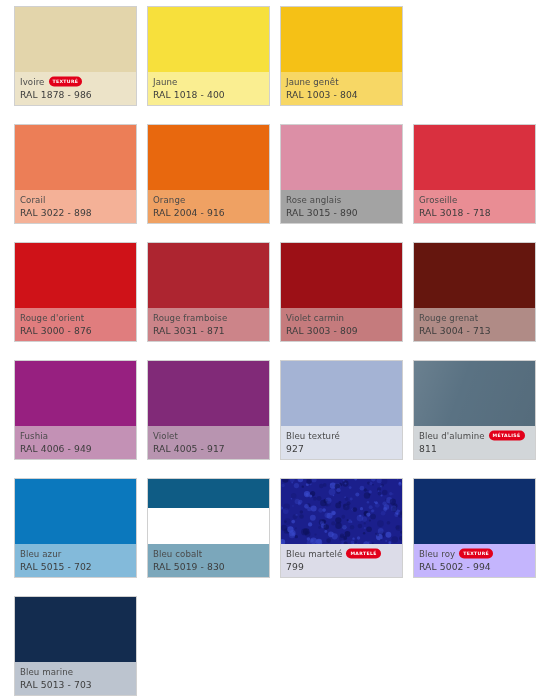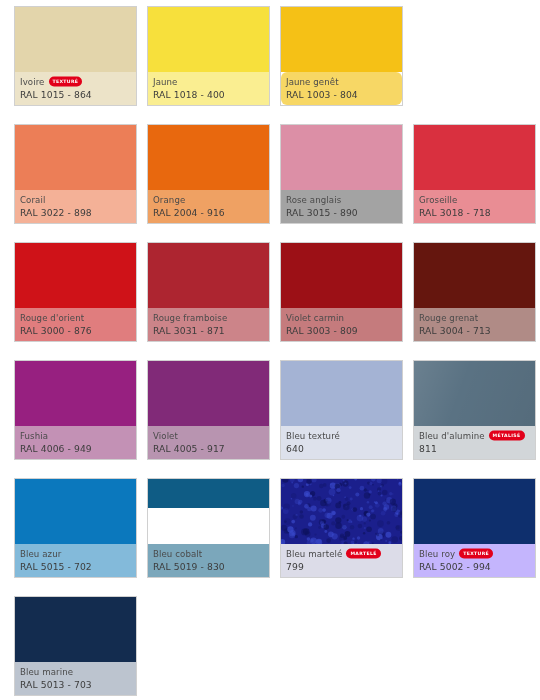--- a/index.html
+++ b/index.html
@@ -89,35 +89,35 @@
 
 <div id="grid">
     <div class="row">
       <div class="card">
         <div class="swatch" style="background: rgb(227, 213, 171);"></div>
         <div class="meta" style="background: rgb(236, 227, 200);">
           <div class="nameline">
             <span class="cname">Ivoire</span>
             <span class="badge" style="background: rgb(226, 0, 26);">TEXTURÉ</span>
           </div>
-          <div class="cref">RAL 1015 - 864</div>
+          <div class="cref">RAL 1878 - 986</div>
         </div>
       </div>
       <div class="card">
         <div class="swatch" style="background: rgb(247, 224, 60);"></div>
         <div class="meta" style="background: rgb(250, 238, 145);">
           <div class="nameline">
             <span class="cname">Jaune</span>
           </div>
           <div class="cref">RAL 1018 - 400</div>
         </div>
       </div>
       <div class="card">
         <div class="swatch" style="background: rgb(245, 193, 22);"></div>
-        <div class="meta" style="background: rgb(247, 215, 101); border-radius: 6px;">
+        <div class="meta" style="background: rgb(247, 215, 101);">
           <div class="nameline">
             <span class="cname">Jaune genêt</span>
           </div>
           <div class="cref">RAL 1003 - 804</div>
         </div>
       </div>
     </div>
     <div class="row">
       <div class="card">
         <div class="swatch" style="background: rgb(236, 126, 87);"></div>
@@ -212,21 +212,21 @@
           </div>
           <div class="cref">RAL 4005 - 917</div>
         </div>
       </div>
       <div class="card">
         <div class="swatch" style="background: rgb(164, 179, 212);"></div>
         <div class="meta" style="background: rgb(221, 225, 236);">
           <div class="nameline">
             <span class="cname">Bleu texturé</span>
           </div>
-          <div class="cref">640</div>
+          <div class="cref">927</div>
         </div>
       </div>
       <div class="card">
         <div class="swatch" style="background: linear-gradient(110deg, rgba(255, 255, 255, 0.1) 0%, rgba(255, 255, 255, 0) 40%, rgba(0, 0, 0, 0.06) 100%) rgb(90, 114, 131);"></div>
         <div class="meta" style="background: rgb(210, 214, 217);">
           <div class="nameline">
             <span class="cname">Bleu d'alumine</span>
             <span class="badge" style="background: rgb(226, 0, 26);">MÉTALISÉ</span>
           </div>
           <div class="cref">811</div>

